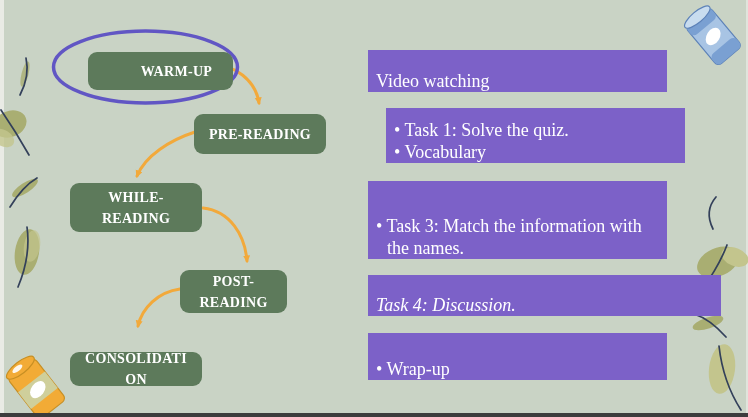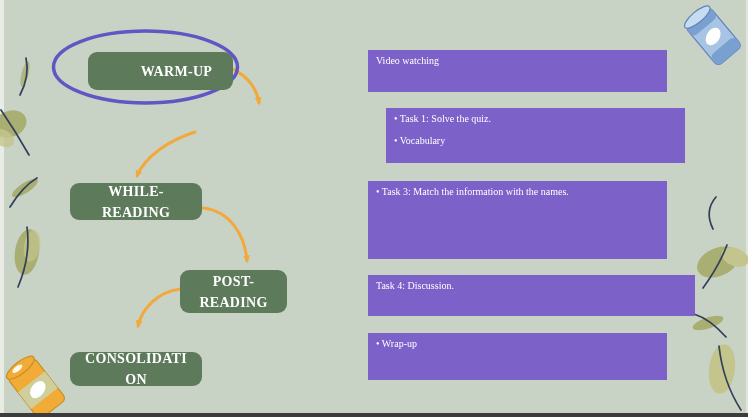--- a/index.html
+++ b/index.html
@@ -42,37 +42,37 @@
     background:var(--stage-box-green);
     border-radius:9px;
     color:var(--text-white);
     font-weight:bold;font-size:14px;line-height:21px;
     letter-spacing:.3px;
     display:flex;flex-direction:column;align-items:center;justify-content:center;
     text-align:center;
   }
   .s1{left:88px;top:52px;width:113px;height:38px;padding-left:32px;}
   .s2{left:194px;top:114px;width:132px;height:40px;}
-  .s3{left:70px;top:183px;width:132px;height:37px;}
+  .s3{left:70px;top:183px;width:132px;height:49px;}
   .s4{left:180px;top:270px;width:107px;height:43px;}
   .s5{left:70px;top:352px;width:132px;height:34px;}
 
   .task{
     position:absolute;z-index:2;
     background:var(--task-box-purple);
     color:var(--text-white);
-    font-size:10px;line-height:22px;
-    display:flex;flex-direction:column;justify-content:flex-start;
+    font-size:18px;line-height:22px;
+    display:flex;flex-direction:column;justify-content:flex-end;
     padding:0 10px 0 8px;box-sizing:border-box;
   }
   .task .line{text-indent:-11px;padding-left:11px;}
   .t1{left:368px;top:50px;width:299px;height:42px;}
   .t2{left:368px;top:108px;width:299px;height:55px;margin-left:18px;}
   .t3{left:368px;top:181px;width:299px;height:78px;}
-  .t4{left:368px;top:275px;width:327px;height:41px;}
+  .t4{left:368px;top:275px;width:353px;height:41px;font-style:italic;}
   .t5{left:368px;top:333px;width:299px;height:47px;}
 </style>
 </head>
 <body>
 
 <div class="slide">
 
   <div class="edge-left"></div>
   <div class="edge-right"></div>
 
@@ -139,20 +139,23 @@
     <path class="arrow" d="M195,132 C170,140 145,156 137,176" marker-end="url(#ah)"></path>
     <path class="arrow" d="M203,208 C230,211 245,235 247,261" marker-end="url(#ah)"></path>
     <path class="arrow" d="M180,289 C158,292 142,308 138,326" marker-end="url(#ah)"></path>
 
     <ellipse class="hl-ellipse" cx="145.5" cy="67" rx="92" ry="36"></ellipse>
   </svg>
 
   <div class="stage s1">
     <div>WARM-UP</div>
   </div>
+  <div class="stage s2">
+    <div>PRE-READING</div>
+  </div>
   <div class="stage s3">
     <div>WHILE-</div>
     <div>READING</div>
   </div>
   <div class="stage s4">
     <div>POST-READING</div>
   </div>
   <div class="stage s5">
     <div>CONSOLIDATI</div>
     <div>ON</div>

